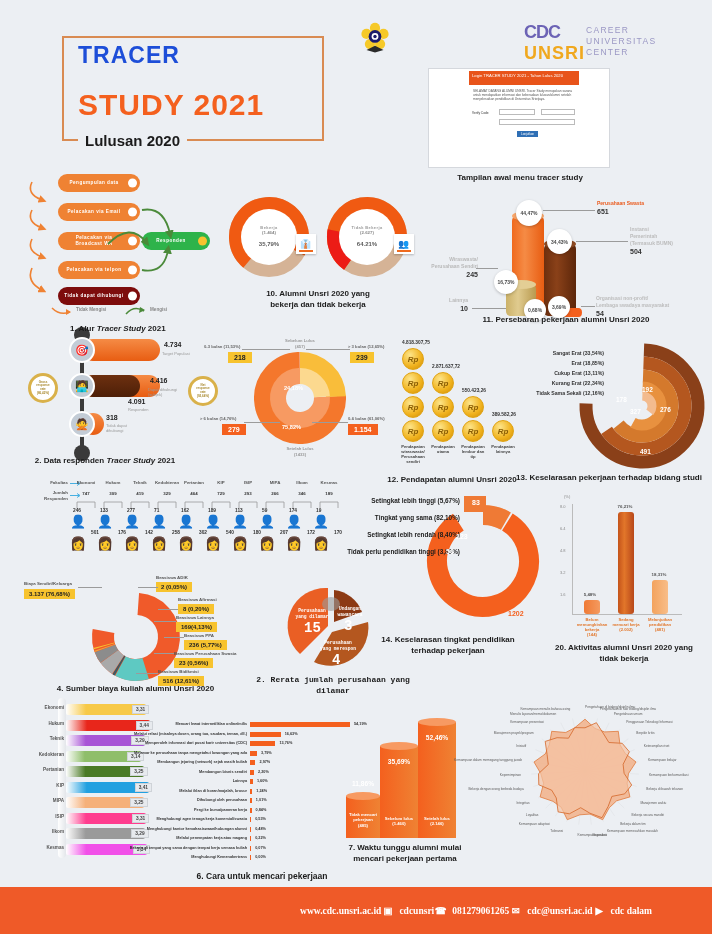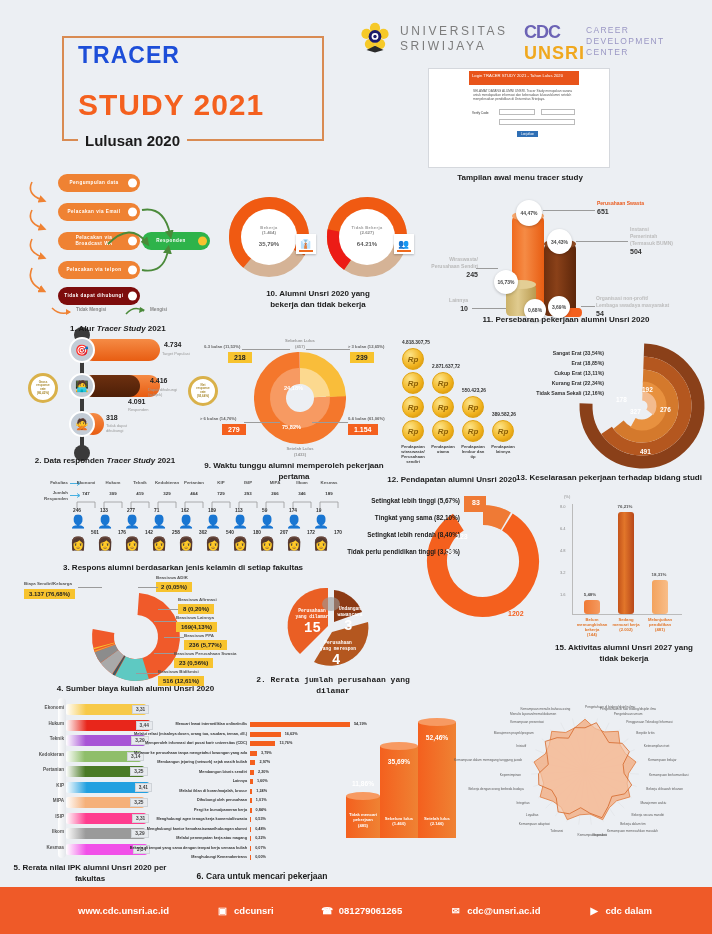--- a/index.html
+++ b/index.html
@@ -209,31 +209,27 @@
         <circle cx="10" cy="-4" r="6" fill="#f6c928"></circle>
       <circle cx="6" cy="8" r="6" fill="#f6c928"></circle>
         <circle cx="-6" cy="8" r="6" fill="#f6c928"></circle>
       <circle cx="-10" cy="-4" r="6" fill="#f6c928"></circle>
       <circle cx="0" cy="-1" r="7.5" fill="#1b1b6b"></circle>
         <circle cx="0" cy="-1" r="4" fill="#fff"></circle>
       <circle cx="0" cy="-1" r="2" fill="#1b1b6b"></circle>
     </g>
     <path d="M10 33 L20 28 L30 33 L20 36 Z" fill="#2a2a2a"></path>
   </svg>
-  <div class="unsri-text">
-    <div>UNIVERSITAS</div>
-    <div>SRIWIJAYA</div>
-  </div>
   <div class="cdc-logo">
     <div class="cdc-line1">CDC</div>
     <div class="cdc-line2">UNSRI</div>
   </div>
   <div class="cdc-right">
     <div>CAREER</div>
-    <div>DEVELOPMENT</div>
+    <div>UNIVERSITAS</div>
     <div>CENTER</div>
   </div>
 
   <div class="shot">
     <div class="shot-bar">Login TRACER STUDY 2021 - Tahun Lulus 2020</div>
     <div class="shot-body">SELAMAT DATANG ALUMNI UNSRI. Tracer Study merupakan sarana untuk mendapatkan informasi dan keberadaan lulusan/alumni setelah menyelesaikan pendidikan di Universitas Sriwijaya.</div>
     <div style="position:absolute;left:43px;top:42px;font-size:3.2px;color:#333;">Verify Code</div>
     <div class="shot-field" style="left:70px;top:40px;width:36px;"></div>
     <div class="shot-field" style="left:112px;top:40px;width:34px;"></div>
     <div class="shot-field" style="left:70px;top:50px;width:76px;"></div>
@@ -449,21 +445,20 @@
     <div class="leader" style="left:110px;top:19px;width:44px;"></div>
 
     <div class="tiny9" style="left:4px;top:86px;">&gt; 6 bulan (14,76%)</div>
     <div class="tagbox tag-o" style="left:26px;top:94px;">279</div>
     <div class="leader" style="left:48px;top:92px;width:36px;"></div>
 
     <div class="tiny9" style="left:152px;top:86px;">0-6 bulan (61,06%)</div>
     <div class="tagbox tag-o" style="left:152px;top:94px;">1.154</div>
     <div class="leader" style="left:116px;top:92px;width:36px;"></div>
 
-    <div class="cap" style="left:-4px;top:130px;width:204px;">9. Waktu tunggu alumni memperoleh pekerjaan pertama</div>
   </div>
 
   <div class="sec12">
     <div class="coinval" style="left:20px;top:4px;">4.818.307,75</div>
     <div class="coin" style="left:20px;top:12px;">Rp</div>
     <div class="coin" style="left:20px;top:36px;">Rp</div>
     <div class="coin" style="left:20px;top:60px;">Rp</div>
     <div class="coin" style="left:20px;top:84px;">Rp</div>
     <div class="coinlab" style="left:14px;top:108px;">
       <div>Pendapatan</div>
@@ -620,21 +615,20 @@
         <div class="f3" style="left:304px;top:0;">Kesmas</div>
       <div class="f3" style="left:304px;top:11px;color:#333;">189</div>
       <svg style="position:absolute;left:311px;top:20px;width:20px;height:8px">
         <path d="M1 8 V2 H19 V8" fill="none" stroke="#9a9a9a" stroke-width="0.8"></path>
         </svg>
       <div class="m3" style="left:308px;top:28px;">19</div>
       <div class="fig-m" style="left:305px;top:34px;">👤</div>
       <div class="m3" style="left:326px;top:50px;">170</div>
       <div class="fig-f" style="left:305px;top:56px;">👩</div>
       </div>
-    <div class="cap" style="left:0;top:82px;width:350px;">3. Respons alumni berdasarkan jenis kelamin di setiap fakultas</div>
   </div>
 
   <div class="sec4">
     <svg style="position:absolute;left:78px;top:12px;width:100px;height:100px" viewBox="0 0 100 100">
       <circle cx="50" cy="50" r="33" fill="none" stroke="#f05a2a" stroke-width="22" stroke-dasharray="159 48" transform="rotate(-86 50 50)"></circle>
       <circle cx="50" cy="50" r="33" fill="none" stroke="#5ec9c2" stroke-width="22" stroke-dasharray="26 181" transform="rotate(73 50 50)"></circle>
       <circle cx="50" cy="50" r="33" fill="none" stroke="#3e5a63" stroke-width="22" stroke-dasharray="2 205" transform="rotate(119 50 50)"></circle>
       <circle cx="50" cy="50" r="33" fill="none" stroke="#a9a9a9" stroke-width="22" stroke-dasharray="12 195" transform="rotate(123 50 50)"></circle>
       <circle cx="50" cy="50" r="33" fill="none" stroke="#8c8c8c" stroke-width="22" stroke-dasharray="9 198" transform="rotate(144 50 50)"></circle>
       <circle cx="50" cy="50" r="33" fill="none" stroke="#f2a33c" stroke-width="22" stroke-dasharray="1 206" transform="rotate(160 50 50)"></circle>
@@ -711,20 +705,24 @@
 
     <div class="l14" style="top:22px;right:80px;">Tingkat yang sama (82,10%)</div>
     <div class="n14" style="left:152px;top:118px;color:#f4601e;">1202</div>
 
     <div class="l14" style="top:39px;right:80px;">Setingkat lebih rendah (8,40%)</div>
     <div class="n14" style="left:100px;top:41px;">123</div>
 
     <div class="l14" style="top:56px;right:80px;">Tidak perlu pendidikan tinggi (3,83%)</div>
     <div class="n14" style="left:90px;top:56px;">56</div>
 
+    <div class="cap" style="left:12px;top:142px;width:160px;">
+      <div>14. Keselarasan tingkat pendidikan</div>
+      <div>terhadap pekerjaan</div>
+      </div>
   </div>
 
   <div class="sec15">
     <div class="ax15" style="left:28px;top:8px;">(%)</div>
     <div style="position:absolute;left:36px;top:18px;width:1px;height:110px;background:#bbb;"></div>
     <div style="position:absolute;left:36px;top:128px;width:110px;height:1px;background:#bbb;"></div>
     <div class="ax15" style="left:24px;top:18px;">8.0</div>
     <div class="ax15" style="left:24px;top:40px;">6.4</div>
     <div class="ax15" style="left:24px;top:62px;">4.8</div>
     <div class="ax15" style="left:24px;top:84px;">3.2</div>
@@ -748,21 +746,21 @@
       <div>mencari kerja</div>
       <div>(2.002)</div>
       </div>
     <div class="bl15" style="left:104px;top:131px;">
       <div>Melanjutkan</div>
       <div>pendidikan</div>
       <div>(481)</div>
       </div>
 
     <div class="cap" style="left:0;top:156px;width:176px;">
-      <div>15. Aktivitas alumni Unsri 2027 yang</div>
+      <div>20. Aktivitas alumni Unsri 2020 yang</div>
       <div>tidak bekerja</div>
       </div>
   </div>
 
   <div class="sec5">
     <div style="position:absolute;left:50px;top:0;width:8px;height:160px;background:linear-gradient(90deg,#fff,#e3e6ea);border-radius:4px;"></div>
     <div id="sec5-rows">
         <div class="f5" style="top:7px;">Ekonomi</div>
       <div class="bar5" style="top:6px;width:79.88px;background:linear-gradient(90deg,#ffffff,#f7c948 25%,#f7c948);"></div>
       <div class="v5" style="left:123.88px;top:7px;">3,31</div>
@@ -787,21 +785,20 @@
         <div class="f5" style="top:115.5px;">ISIP</div>
       <div class="bar5" style="top:114.5px;width:79.88px;background:linear-gradient(90deg,#ffffff,#ff3d8f 25%,#ff3d8f);"></div>
       <div class="v5" style="left:123.88px;top:115.5px;">3,31</div>
         <div class="f5" style="top:131px;">Ilkom</div>
       <div class="bar5" style="top:130px;width:79.32px;background:linear-gradient(90deg,#ffffff,#9a9a9a 25%,#9a9a9a);"></div>
       <div class="v5" style="left:123.32px;top:131px;">3,29</div>
         <div class="f5" style="top:146.5px;">Kesmas</div>
       <div class="bar5" style="top:145.5px;width:80.72px;background:linear-gradient(90deg,#ffffff,#f150e8 25%,#f150e8);"></div>
       <div class="v5" style="left:124.72px;top:146.5px;">3,34</div>
       </div>
-    <div class="cap" style="left:-4px;top:164px;width:172px;">5. Rerata nilai IPK alumni Unsri 2020 per fakultas</div>
   </div>
 
   <div class="sec6">
     <div id="sec6-rows">
         <div class="l6" style="top:6px;">Mencari lewat internet/iklan online/milis</div>
       <div class="b6" style="top:6px;width:100px;"></div>
       <div class="p6" style="left:182px;top:6px;">54,19%</div>
         <div class="l6" style="top:15.5px;">Melalui relasi (misalnya dosen, orang tua, saudara, teman, dll.)</div>
       <div class="b6" style="top:15.5px;width:30.688318878021775px;"></div>
       <div class="p6" style="left:112.68831887802178px;top:15.5px;">16,63%</div>
@@ -867,20 +864,24 @@
       </div>
 
     <div class="b7" style="left:82px;top:22px;width:38px;height:116px;"></div>
     <div style="position:absolute;left:82px;top:18px;width:38px;height:8px;border-radius:50%;background:#f79a62;"></div>
     <div class="b7t" style="left:82px;top:34px;width:38px;">52,46%</div>
     <div class="b7l" style="left:82px;top:116px;width:38px;">
       <div>Setelah lulus</div>
       <div>(2.146)</div>
       </div>
 
+    <div class="cap" style="left:-10px;top:142px;width:158px;">
+      <div>7. Waktu tunggu alumni mulai</div>
+      <div>mencari pekerjaan pertama</div>
+      </div>
   </div>
 
   <div class="sec16">
     <svg id="radar16" style="position:absolute;left:30px;top:8px;width:190px;height:140px" viewBox="0 0 190 140">
         <line x1="95" y1="68" x2="95.0" y2="14.0" stroke="#d8dbdf" stroke-width="0.4"></line>
         <line x1="95" y1="68" x2="107.5" y2="15.5" stroke="#d8dbdf" stroke-width="0.4"></line>
         <line x1="95" y1="68" x2="119.2" y2="19.7" stroke="#d8dbdf" stroke-width="0.4"></line>
         <line x1="95" y1="68" x2="129.7" y2="26.6" stroke="#d8dbdf" stroke-width="0.4"></line>
         <line x1="95" y1="68" x2="138.3" y2="35.8" stroke="#d8dbdf" stroke-width="0.4"></line>
         <line x1="95" y1="68" x2="144.6" y2="46.6" stroke="#d8dbdf" stroke-width="0.4"></line>
@@ -933,21 +934,21 @@
         <div class="r16" style="left: auto; right: 188.028px; top: 62.8865px;">Kemampuan dalam memegang tanggung jawab</div>
         <div class="r16" style="left: auto; right: 183.766px; top: 48.6509px;">Inisiatif</div>
         <div class="r16" style="left: auto; right: 176.336px; top: 35.7819px;">Manajemen proyek/program</div>
         <div class="r16" style="left: auto; right: 166.138px; top: 24.9732px;">Kemampuan presentasi</div>
         <div class="r16" style="left: auto; right: 153.723px; top: 16.8075px;">Menulis laporan/memo/dokumen</div>
         <div class="r16" style="left: auto; right: 139.759px; top: 11.7251px;">Kemampuan menulis bahasa asing</div>
       </div>
   </div>
 
   <div class="footer">
-    <div id="footer-items" style="display:flex;width:100%;padding:0 60px;justify-content:space-between;">
+    <div id="footer-items" style="display:flex;width:100%;padding:0 60px;justify-content:flex-end;font-family:Liberation Serif, serif;">
         <div class="fitem">
         <span class="fic"></span>
         <span>www.cdc.unsri.ac.id</span>
       </div>
         <div class="fitem">
         <span class="fic">▣</span>
         <span>cdcunsri</span>
       </div>
         <div class="fitem">
         <span class="fic">☎</span>

